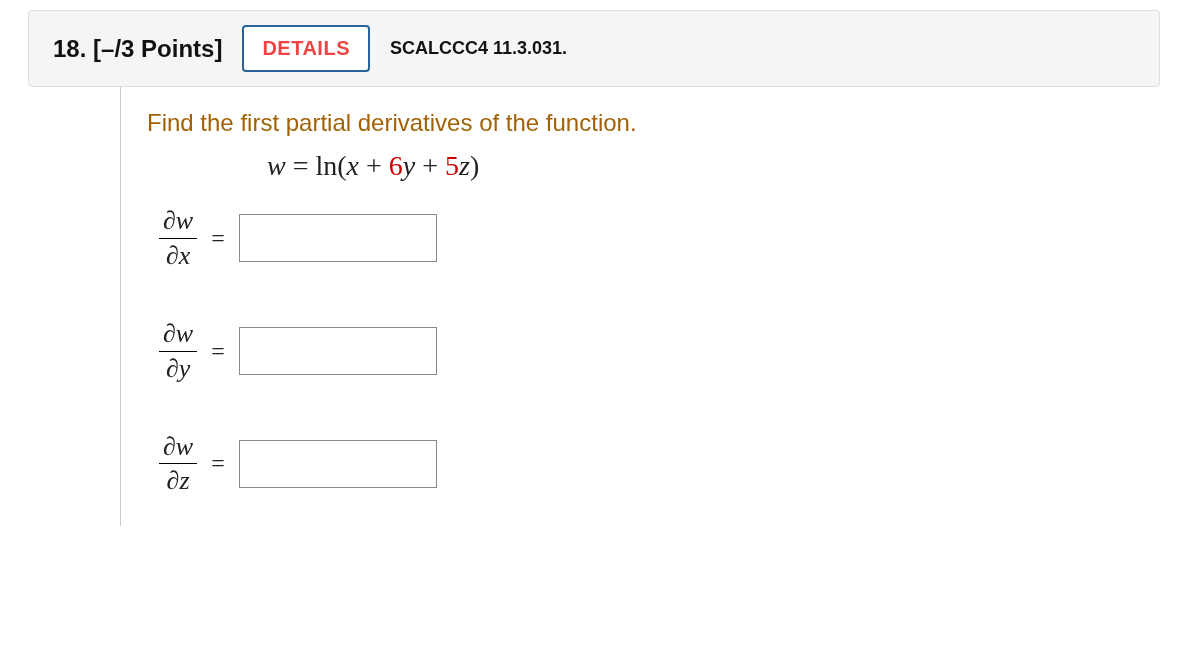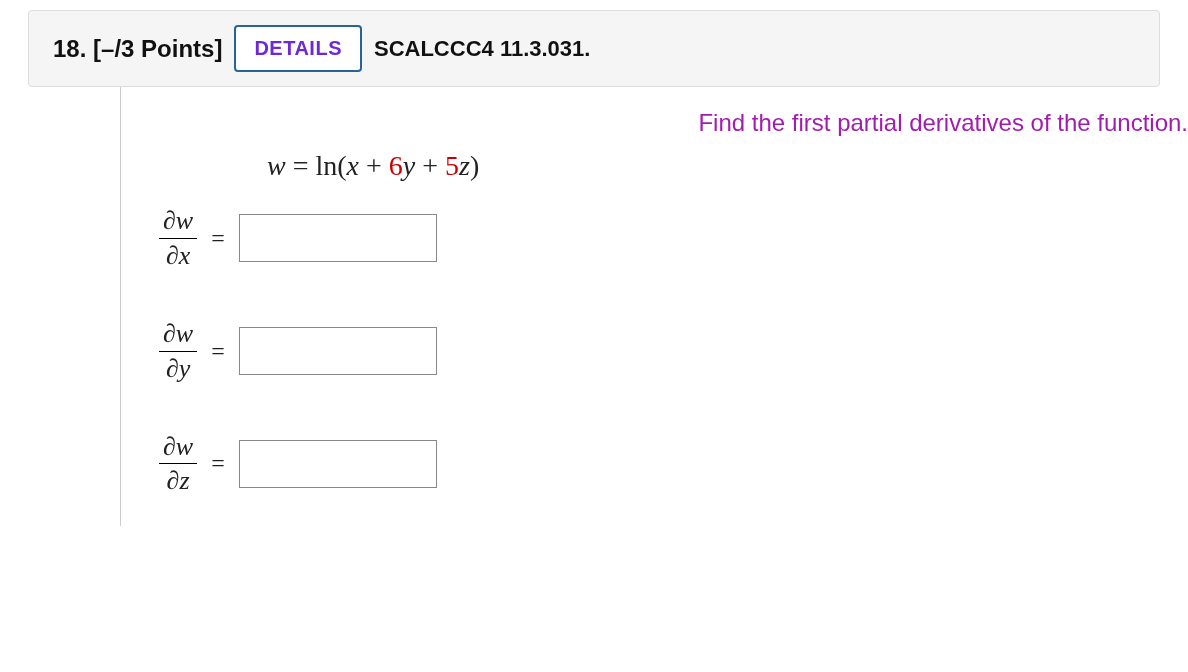--- a/index.html
+++ b/index.html
@@ -11,53 +11,52 @@
     width: 1188px;
   }
   .header {
     background: #f5f5f5;
     border: 1px solid #ddd;
     border-radius: 4px;
     margin: 10px 28px 0 28px;
     padding: 14px 24px;
     display: flex;
     align-items: center;
-    gap: 12px;
+    gap: 20px;
   }
   .qnum {
     font-weight: bold;
     font-size: 24px;
     color: #111;
   }
   .details-btn {
     border: 2px solid #2a6496;
-    color: #6d28d9;
+    color: #ef4444;
     background: #fff;
     font-size: 20px;
     font-weight: 600;
     letter-spacing: 0.5px;
     padding: 10px 18px;
     border-radius: 4px;
     cursor: pointer;
     font-family: inherit;
   }
   .source {
     font-weight: bold;
-    font-size: 22px;
+    font-size: 18px;
     color: #111;
   }
   .content {
     margin-left: 120px;
     border-left: 1px solid #ccc;
     padding: 22px 0 30px 26px;
   }
   .prompt {
     font-size: 24px;
-    color: #a21caf;
-    text-align: right;
+    color: #a16207;
   }
   .equation {
     font-family: "Times New Roman", Times, serif;
     font-style: italic;
     font-size: 28px;
     color: #222;
     text-align: left;
     margin: 13px 0 24px 120px;
   }
   .equation .rm { font-style: normal; }

